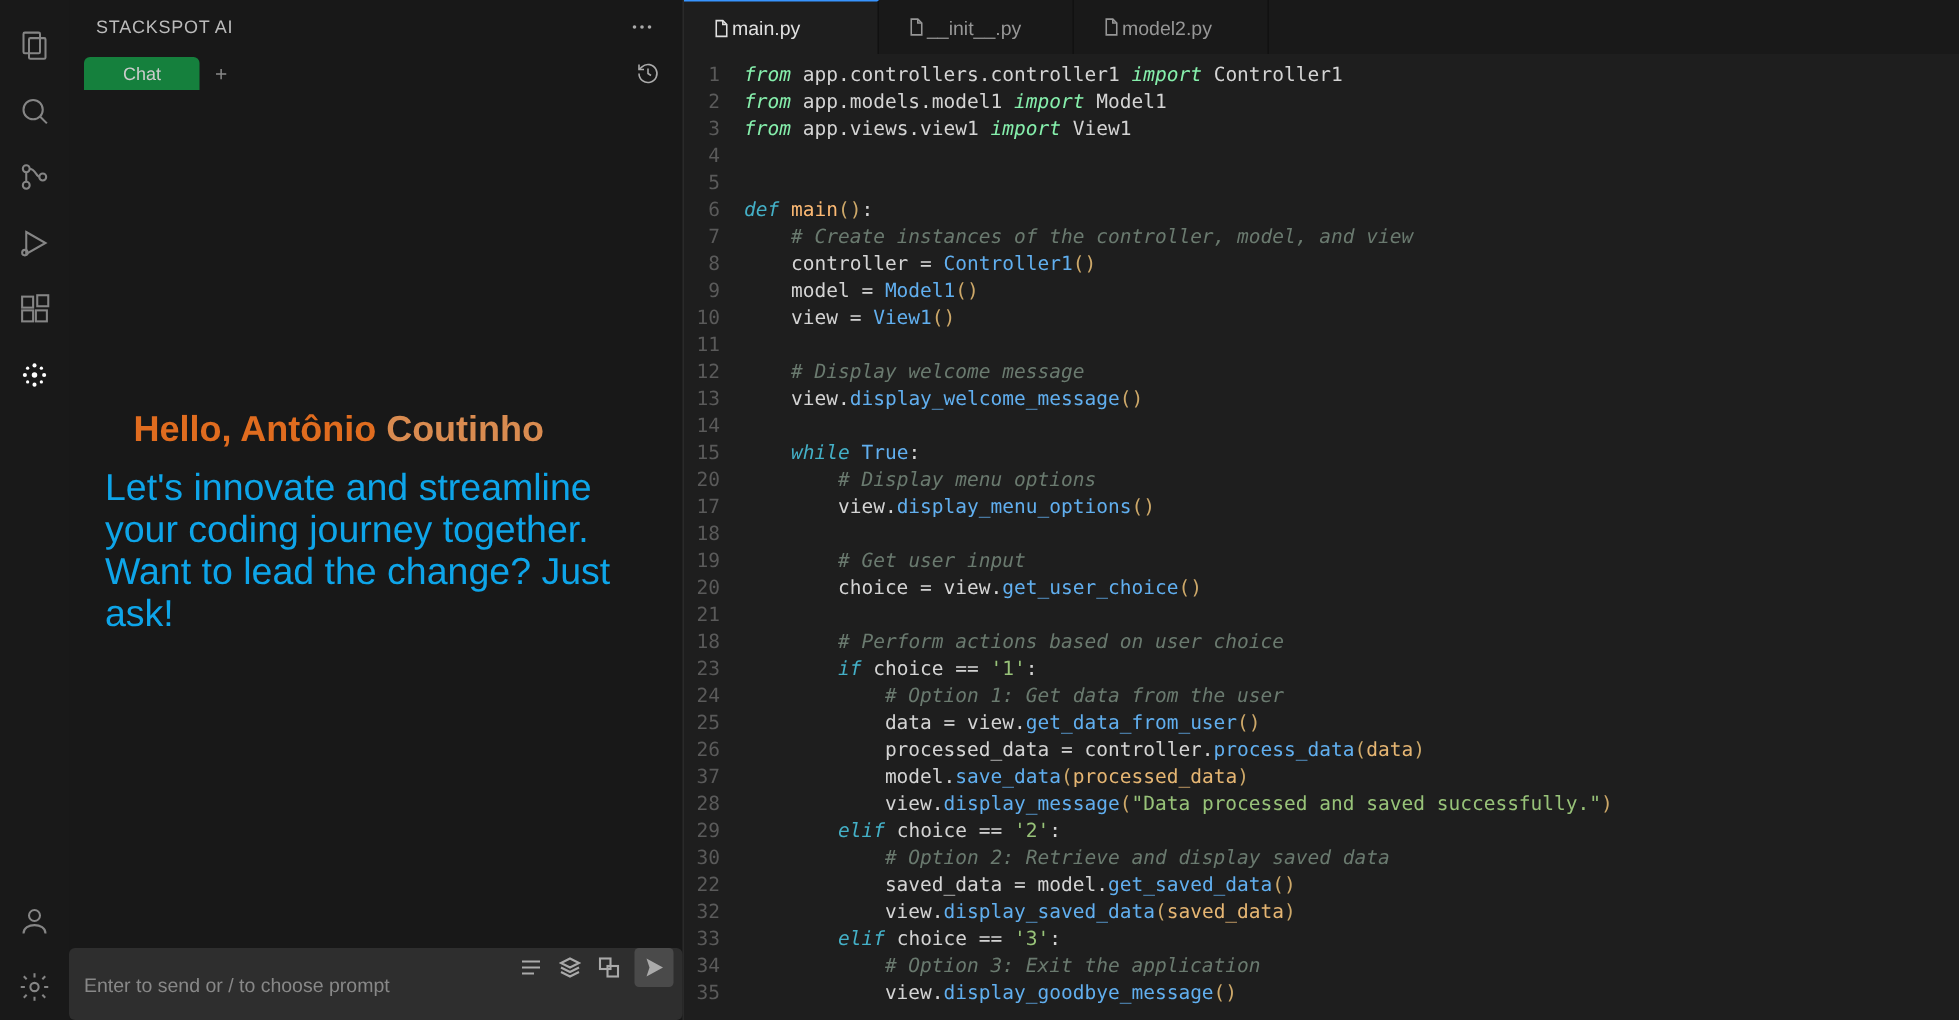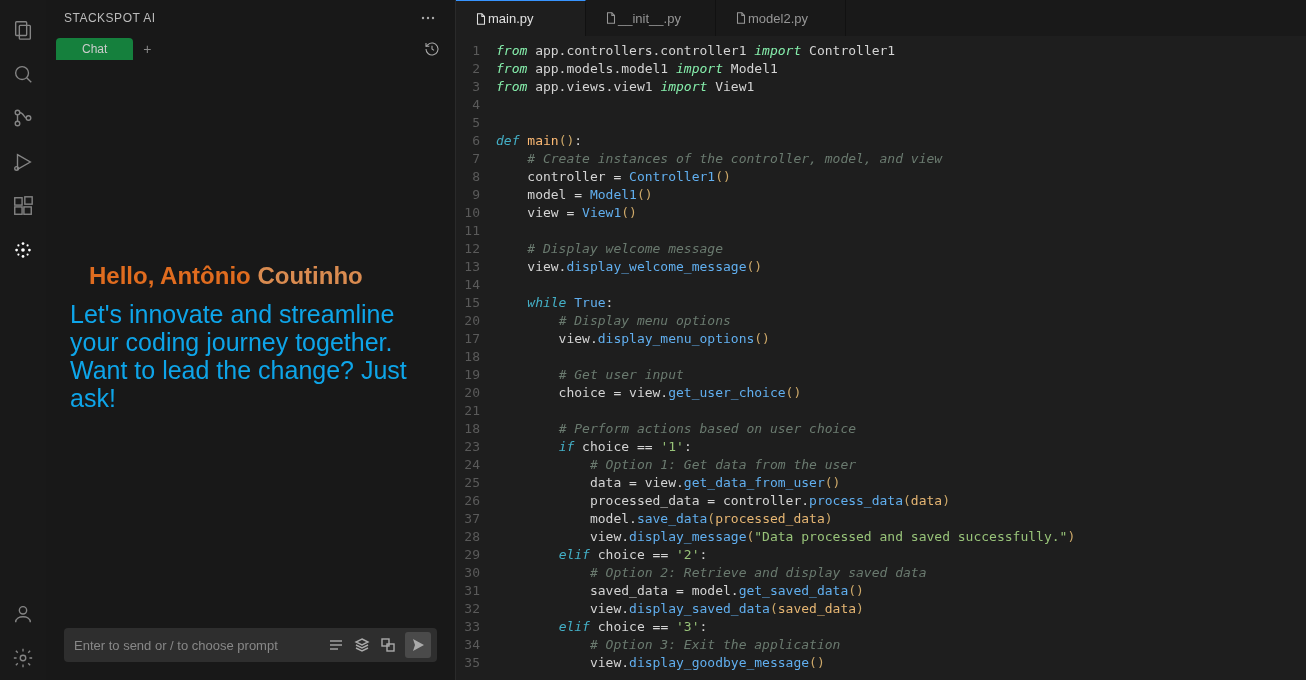--- a/index.html
+++ b/index.html
@@ -13,21 +13,21 @@
 .panel-header { height:35px; display:flex; align-items:center; justify-content:space-between; padding:0 14px 0 18px; font-size:12px; letter-spacing:0.5px; color:#bbb; }
 .panel-tabs { display:flex; align-items:center; padding:0 10px; height:28px; }
 .panel-tab { background:#15803d; color:#ccc; font-size:12px; padding:4px 26px; border-radius:4px 4px 0 0; margin-right:4px; }
 .panel-tab-add { color:#888; font-size:14px; padding:2px 6px; cursor:pointer; }
 .panel-hist { margin-left:auto; color:#888; }
 .chat-body { flex:1; padding:0 24px; display:flex; flex-direction:column; justify-content:center; }
 .hello { font-size:24px; font-weight:600; margin-bottom:10px; }
 .hello-1 { color:#e06c1f;margin-left:19px; }
 .hello-2 { color:#d98b50;text-align:right; }
 .subtitle { font-size:25px; line-height:28px; color:#0ea5e9; font-weight:500;}
-.chat-input-row { margin:18px; background:#2e2e2e; border-radius:4px; height:34px; display:flex; align-items:center; padding:0 6px 0 10px; }
+.chat-input-row { margin:0; background:#2e2e2e; border-radius:4px; height:48px; display:flex; padding:0 6px 0 10px; }
 .chat-input { flex:1; background:transparent; border:none; outline:none; color:#ccc; font-size:13px; }
 .chat-input::placeholder { color:#888; }
 .ci-icon { width:26px; height:26px; display:flex; align-items:center; justify-content:center; color:#aaa; cursor:pointer;}
 .ci-send { background:#4a4a4a; border-radius:3px; margin-left:4px;}
 .editor-area { flex:1; display:flex; flex-direction:column; background:#1e1e1e; }
 .tabs-row { height:36px; display:flex; background:#191919; }
 .file-tab { display:flex; align-items:center; padding:0 18px; font-size:13px; color:#969696; border-right:1px solid #111; cursor:pointer; gap:0; min-width:130px;}
 .file-tab.active { background:#1e1e1e; color:#e0e0e0; border-top:1px solid #3794ff; }
 .file-tab svg { width:14px; height:14px; }
 .code-area { flex:1; display:flex; font-family:"SF Mono",Monaco,Consolas,monospace; font-size:13px; line-height:18px; overflow:hidden; padding-top:6px;}
@@ -216,21 +216,21 @@
         <div>21</div>
         <div>18</div>
         <div>23</div>
         <div>24</div>
         <div>25</div>
         <div>26</div>
         <div>37</div>
         <div>28</div>
         <div>29</div>
         <div>30</div>
-        <div>31</div>
+        <div>22</div>
         <div>32</div>
         <div>33</div>
         <div>34</div>
         <div>35</div>
       </div>
     <div class="code" id="code"><div><span class="tok-kw">from </span><span>app.controllers.controller1 </span><span class="tok-kw">import </span><span>Controller1</span></div><div><span class="tok-kw">from </span><span>app.models.model1 </span><span class="tok-kw">import </span><span>Model1</span></div><div><span class="tok-kw">from </span><span>app.views.view1 </span><span class="tok-kw">import </span><span>View1</span></div><div>&nbsp;</div><div>&nbsp;</div><div><span class="tok-kw2">def </span><span class="tok-fn">main</span><span class="tok-par">()</span><span>:</span></div><div><span>    </span><span class="tok-com"># Create instances of the controller, model, and view</span></div><div><span>    controller = </span><span class="tok-type">Controller1</span><span class="tok-par">()</span></div><div><span>    model = </span><span class="tok-type">Model1</span><span class="tok-par">()</span></div><div><span>    view = </span><span class="tok-type">View1</span><span class="tok-par">()</span></div><div>&nbsp;</div><div><span>    </span><span class="tok-com"># Display welcome message</span></div><div><span>    view.</span><span class="tok-call">display_welcome_message</span><span class="tok-par">()</span></div><div>&nbsp;</div><div><span>    </span><span class="tok-kw2">while </span><span class="tok-type">True</span><span>:</span></div><div><span>        </span><span class="tok-com"># Display menu options</span></div><div><span>        view.</span><span class="tok-call">display_menu_options</span><span class="tok-par">()</span></div><div>&nbsp;</div><div><span>        </span><span class="tok-com"># Get user input</span></div><div><span>        choice = view.</span><span class="tok-call">get_user_choice</span><span class="tok-par">()</span></div><div>&nbsp;</div><div><span>        </span><span class="tok-com"># Perform actions based on user choice</span></div><div><span>        </span><span class="tok-kw2">if </span><span>choice == </span><span class="tok-str">'1'</span><span>:</span></div><div><span>            </span><span class="tok-com"># Option 1: Get data from the user</span></div><div><span>            data = view.</span><span class="tok-call">get_data_from_user</span><span class="tok-par">()</span></div><div><span>            processed_data = controller.</span><span class="tok-call">process_data</span><span class="tok-par">(</span><span class="tok-var">data</span><span class="tok-par">)</span></div><div><span>            model.</span><span class="tok-call">save_data</span><span class="tok-par">(</span><span class="tok-var">processed_data</span><span class="tok-par">)</span></div><div><span>            view.</span><span class="tok-call">display_message</span><span class="tok-par">(</span><span class="tok-str">"Data processed and saved successfully."</span><span class="tok-par">)</span></div><div><span>        </span><span class="tok-kw2">elif </span><span>choice == </span><span class="tok-str">'2'</span><span>:</span></div><div><span>            </span><span class="tok-com"># Option 2: Retrieve and display saved data</span></div><div><span>            saved_data = model.</span><span class="tok-call">get_saved_data</span><span class="tok-par">()</span></div><div><span>            view.</span><span class="tok-call">display_saved_data</span><span class="tok-par">(</span><span class="tok-var">saved_data</span><span class="tok-par">)</span></div><div><span>        </span><span class="tok-kw2">elif </span><span>choice == </span><span class="tok-str">'3'</span><span>:</span></div><div><span>            </span><span class="tok-com"># Option 3: Exit the application</span></div><div><span>            view.</span><span class="tok-call">display_goodbye_message</span><span class="tok-par">()</span></div></div>
   </div>
 </div>
 
 </body></html>

